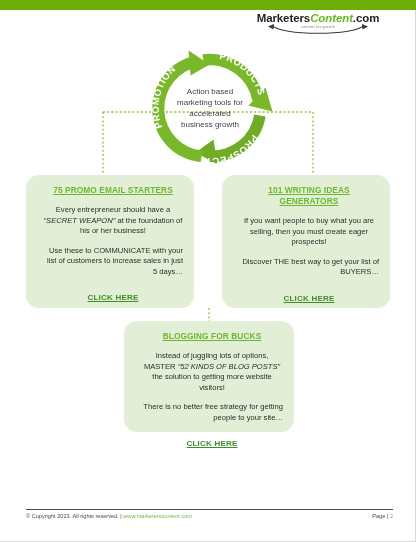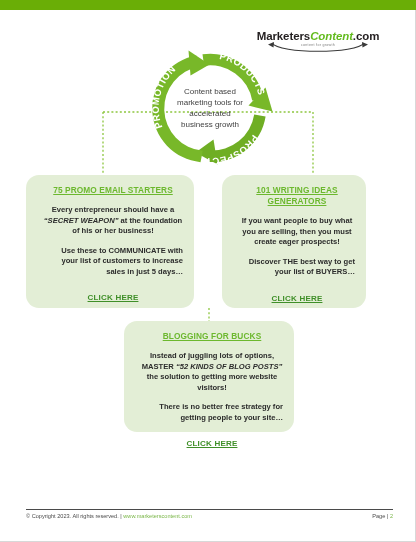--- a/index.html
+++ b/index.html
@@ -31,21 +31,21 @@
     top: 0;
     width: 416px;
     height: 10px;
     background: #6aae06;
   }
 
   
   .header {
     position: absolute;
     right: 12px;
-    top: 30px;
+    top: 12px;
     width: 170px;
     text-align: center;
   }
   .logo-text {
     font-size: 11.5px;
     font-weight: bold;
     letter-spacing: -0.1px;
     color: #231f20;
     white-space: nowrap;
   }
@@ -103,35 +103,35 @@
   
   .box {
     position: absolute;
     background: #e3eed6;
     border-radius: 13px;
     box-sizing: border-box;
     padding: 10px 11px 12px 17px;
     text-align: center;
   }
   .box-left  { left: 26px;  top: 175px; width: 168px; height: 133px; }
-  .box-right { left: 222px; top: 175px; width: 144px; height: 133px; }
+  .box-right { left: 222px; top: 175px; width: 168px; height: 133px; }
   .box-bottom{ left: 124px; top: 321px; width: 170px; height: 111px; }
 
   .box-title {
     font-size: 8.3px;
     font-weight: bold;
     color: #6cb82e;
     text-decoration: underline;
     letter-spacing: 0.1px;
     margin-bottom: 9px;
     line-height: 11px;
   }
   .box-para {
     font-size: 7.6px;
-    font-weight: bold;
+    font-weight: normal;
     color: #2c2c2c;
     line-height: 10.5px;
     margin: 0 0 9px 0;
   }
   .box-para:last-of-type { margin-bottom: 0; text-align: right; }
   .box-para em { font-style: italic; }
   .box-cta {
     display: inline-block;
     margin-top: 16px;
     font-size: 8px;
@@ -224,21 +224,21 @@
       </text>
       <text font-family="Liberation Sans, sans-serif" font-size="9.6" font-weight="bold" fill="#ffffff" letter-spacing="0.4">
         <textPath href="#arcProspects" startOffset="10%">PROSPECTS</textPath>
       </text>
       <text font-family="Liberation Sans, sans-serif" font-size="9.6" font-weight="bold" fill="#ffffff" letter-spacing="0.4">
         <textPath href="#arcPromotion" startOffset="8%">PROMOTION</textPath>
       </text>
     </svg>
 
     <div class="cycle-center">
-      <div>Content based</div>
+      <div>Action based</div>
       <div>marketing tools for</div>
       <div>accelerated</div>
       <div>business growth</div>
     </div>
   </div>
 
   <div class="box box-left">
     <div class="box-title">75 PROMO EMAIL STARTERS</div>
     <p class="box-para"><span>Every entrepreneur should have a </span><em>“SECRET WEAPON”</em><span> at the foundation of his or her business!</span></p>
     <p class="box-para">Use these to COMMUNICATE with your list of customers to increase sales in just 5 days…</p>

